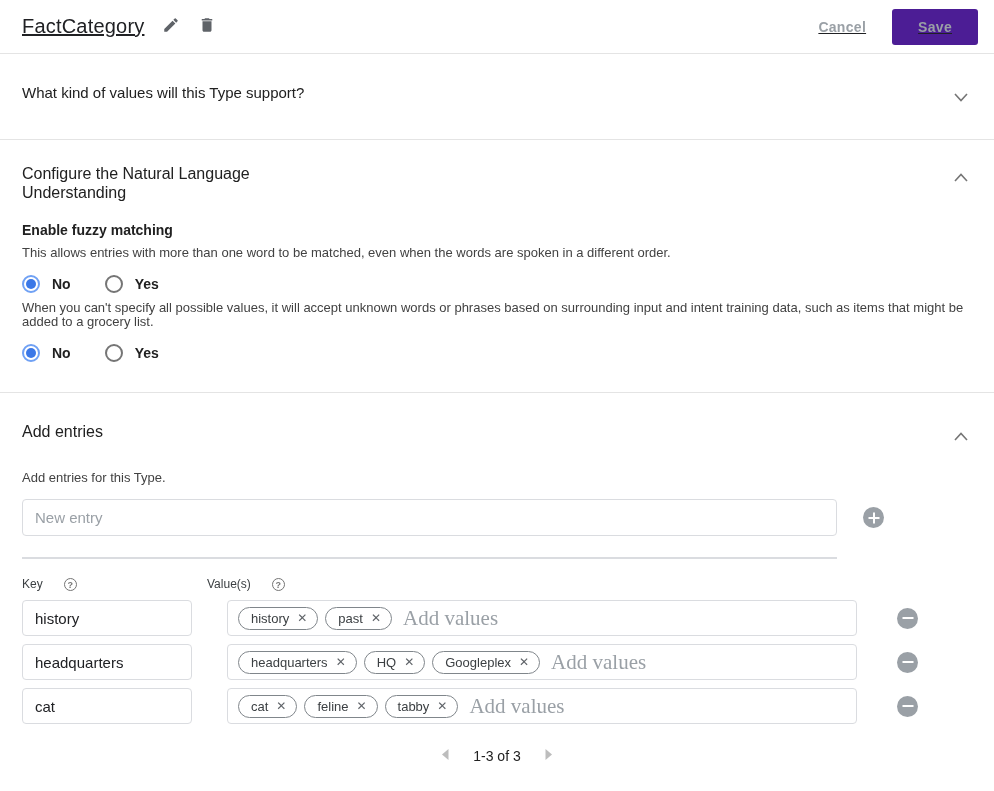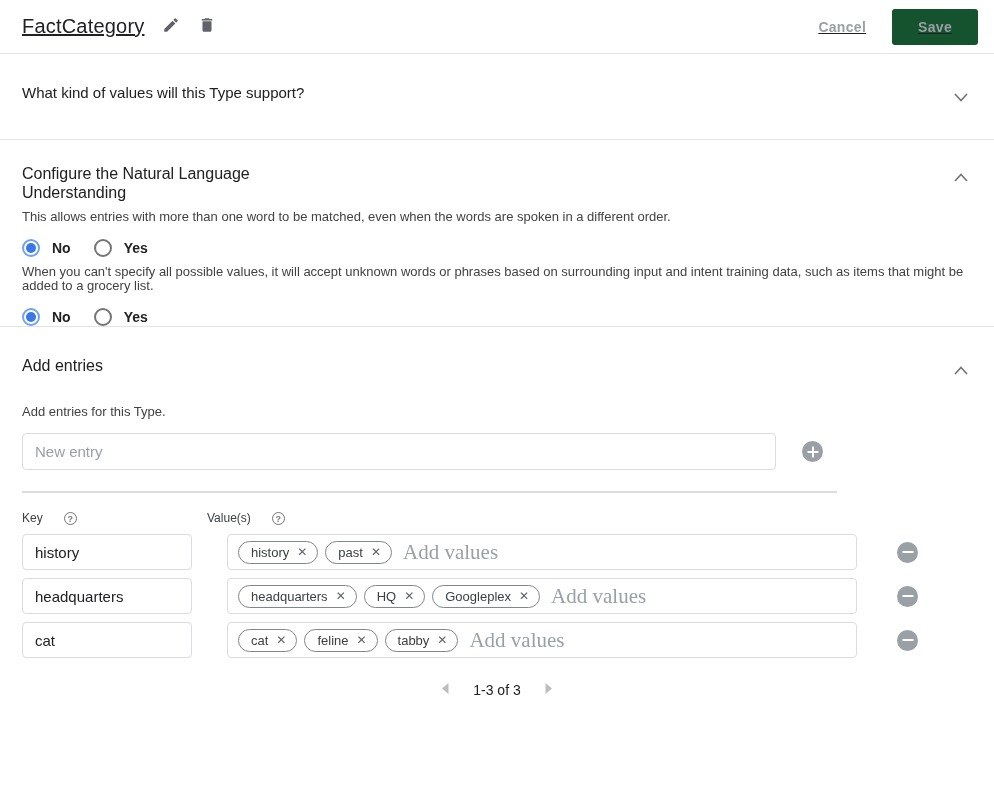--- a/index.html
+++ b/index.html
@@ -7,50 +7,50 @@
   body { height: 791px; overflow: hidden; position: relative; }
 
   
   .app-header { height: 54px; display: flex; align-items: center; padding: 0 16px 0 22px; border-bottom: 1px solid #e4e4e4; text-decoration: underline; }
   .app-title { font-size: 20px; color: #202124; letter-spacing: .2px; }
   .title-icons { display: flex; align-items: center; gap: 14px; margin-left: 16px; }
   .icon-btn { background: none; border: none; cursor: pointer; padding: 2px; display: flex; align-items: center; }
   .icon-btn svg { fill: #5f6368; }
   .header-spacer { flex: 1; }
   .btn-text { background: none; border: none; color: #9aa0a6; font-size: 14px; font-weight: bold; letter-spacing: .3px; padding: 8px 16px; cursor: pointer; font-family: inherit; }
-  .btn-save { background: #14532d; border: none; border-radius: 3px; color: #9aa0a6; font-size: 14px; font-weight: bold; letter-spacing: .3px; padding: 10px 26px; margin-left: 10px; cursor: default; font-family: inherit; }
+  .btn-save { background: #4c1d95; border: none; border-radius: 3px; color: #9aa0a6; font-size: 14px; font-weight: bold; letter-spacing: .3px; padding: 10px 26px; margin-left: 10px; cursor: default; font-family: inherit; }
 
   
   .section { padding: 0 22px; border-bottom: 1px solid #e4e4e4; position: relative; }
   .section:last-child { border-bottom: none; }
   .sec-head { display: flex; align-items: flex-start; justify-content: space-between; }
   .chev { background: none; border: none; cursor: pointer; padding: 4px; margin-top: 2px; }
   .chev svg { stroke: #757575; fill: none; stroke-width: 1.6; }
 
   .sec-values { padding-top: 30px; padding-bottom: 30px; }
   .sec-values .q-title { font-size: 15px; color: #212121; }
 
-  .sec-nlu { padding-top: 24px; }
+  .sec-nlu { padding-top: 24px; padding-bottom: 30px; }
   .nlu-title { font-size: 16px; color: #212121; line-height: 19px; max-width: 260px; }
   .field-label { font-size: 14px; font-weight: bold; color: #212121; margin-top: 20px; }
   .field-desc { font-size: 13px; color: #424242; margin-top: 8px; line-height: 14px; max-width: 952px; }
-  .radio-group { display: flex; align-items: center; gap: 23px; margin-top: 15px; }
+  .radio-group { display: flex; align-items: center; gap: 34px; margin-top: 15px; }
   .radio { display: flex; align-items: center; gap: 12px; cursor: pointer; }
   .radio-circle { width: 18px; height: 18px; border-radius: 50%; border: 2px solid #757575; display: flex; align-items: center; justify-content: center; background: #fff; }
   .radio-circle.selected { border-color: #70a1f4; }
   .radio-dot { width: 10px; height: 10px; border-radius: 50%; background: #3b78e7; display: none; }
   .radio-circle.selected .radio-dot { display: block; }
   .radio-label { font-size: 14px; font-weight: bold; color: #212121; }
 
   .sec-entries { padding-top: 30px; padding-bottom: 10px; border-bottom: none; }
   .entries-title { font-size: 16px; color: #212121; }
   .entries-sub { font-size: 13px; color: #424242; margin-top: 22px; }
 
   .new-entry-row { display: flex; align-items: center; margin-top: 14px; }
-  .new-entry-input { width: 754px; height: 37px; border: 1px solid #dadce0; border-radius: 4px; padding: 0 12px; font-size: 15px; font-family: inherit; color: #202124; outline: none; }
+  .new-entry-input { width: 815px; height: 37px; border: 1px solid #dadce0; border-radius: 4px; padding: 0 12px; font-size: 15px; font-family: inherit; color: #202124; outline: none; }
   .new-entry-input::placeholder { color: #9aa0a6; }
   .circle-btn { width: 21px; height: 21px; border-radius: 50%; background: #9aa0a6; border: none; cursor: pointer; position: relative; flex: 0 0 auto; }
   .add-btn { margin-left: 26px; }
   .circle-btn .h-bar { position: absolute; left: 50%; top: 50%; width: 11px; height: 2px; background: #fff; transform: translate(-50%, -50%); }
   .circle-btn .v-bar { position: absolute; left: 50%; top: 50%; width: 2px; height: 11px; background: #fff; transform: translate(-50%, -50%); }
 
   .table-divider { width: 815px; height: 2px; background: #dadce0; margin-top: 21px; }
 
   .col-heads { display: flex; margin-top: 18px; }
   .col-head { font-size: 12px; color: #3c4043; display: flex; align-items: center; gap: 21px; }
@@ -115,20 +115,21 @@
     <div class="nlu-title">Configure the Natural Language Understanding</div>
     <button class="chev">
       <span>
         <svg width="14" height="9" viewBox="0 0 14 9">
             <polyline points="1,8 7,1.5 13,8"></polyline>
           </svg>
       </span>
     </button>
   </div>
 
+  <div class="field-label">Enable fuzzy matching</div>
   <div class="field-desc">This allows entries with more than one word to be matched, even when the words are spoken in a different order.</div>
   <div class="radio-group">
     <label class="radio">
       <span class="radio-circle selected">
           <span class="radio-dot"></span>
         </span>
       <span class="radio-label">No</span>
     </label>
     <label class="radio">
       <span class="radio-circle"></span>

